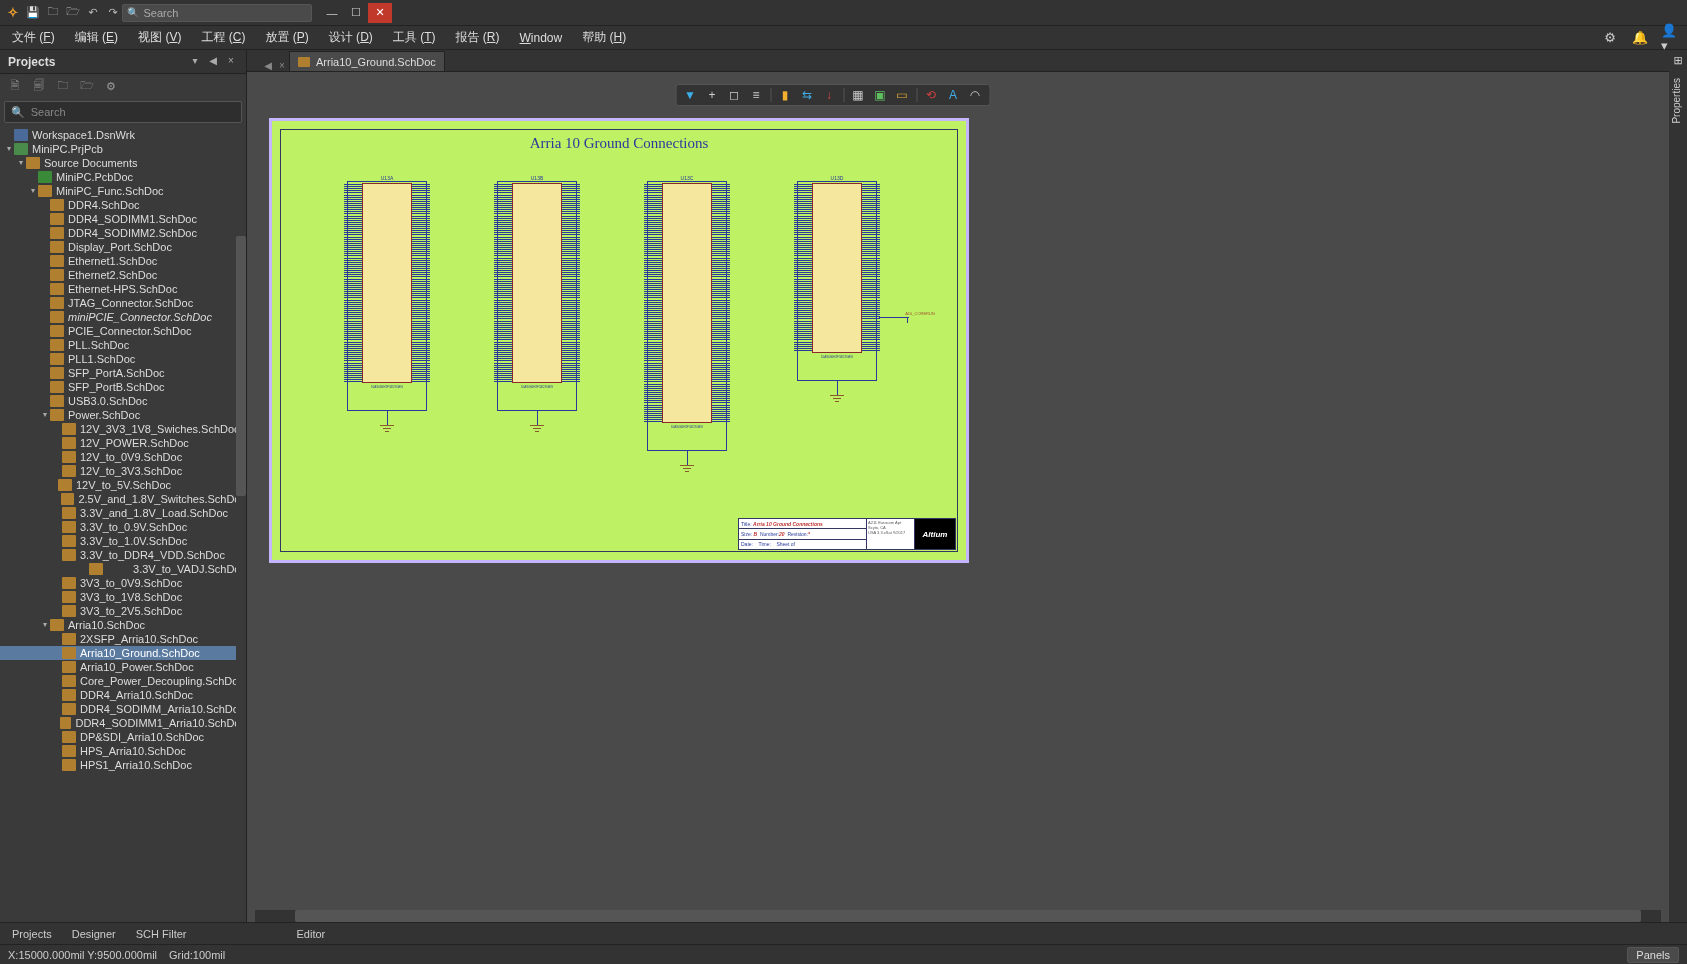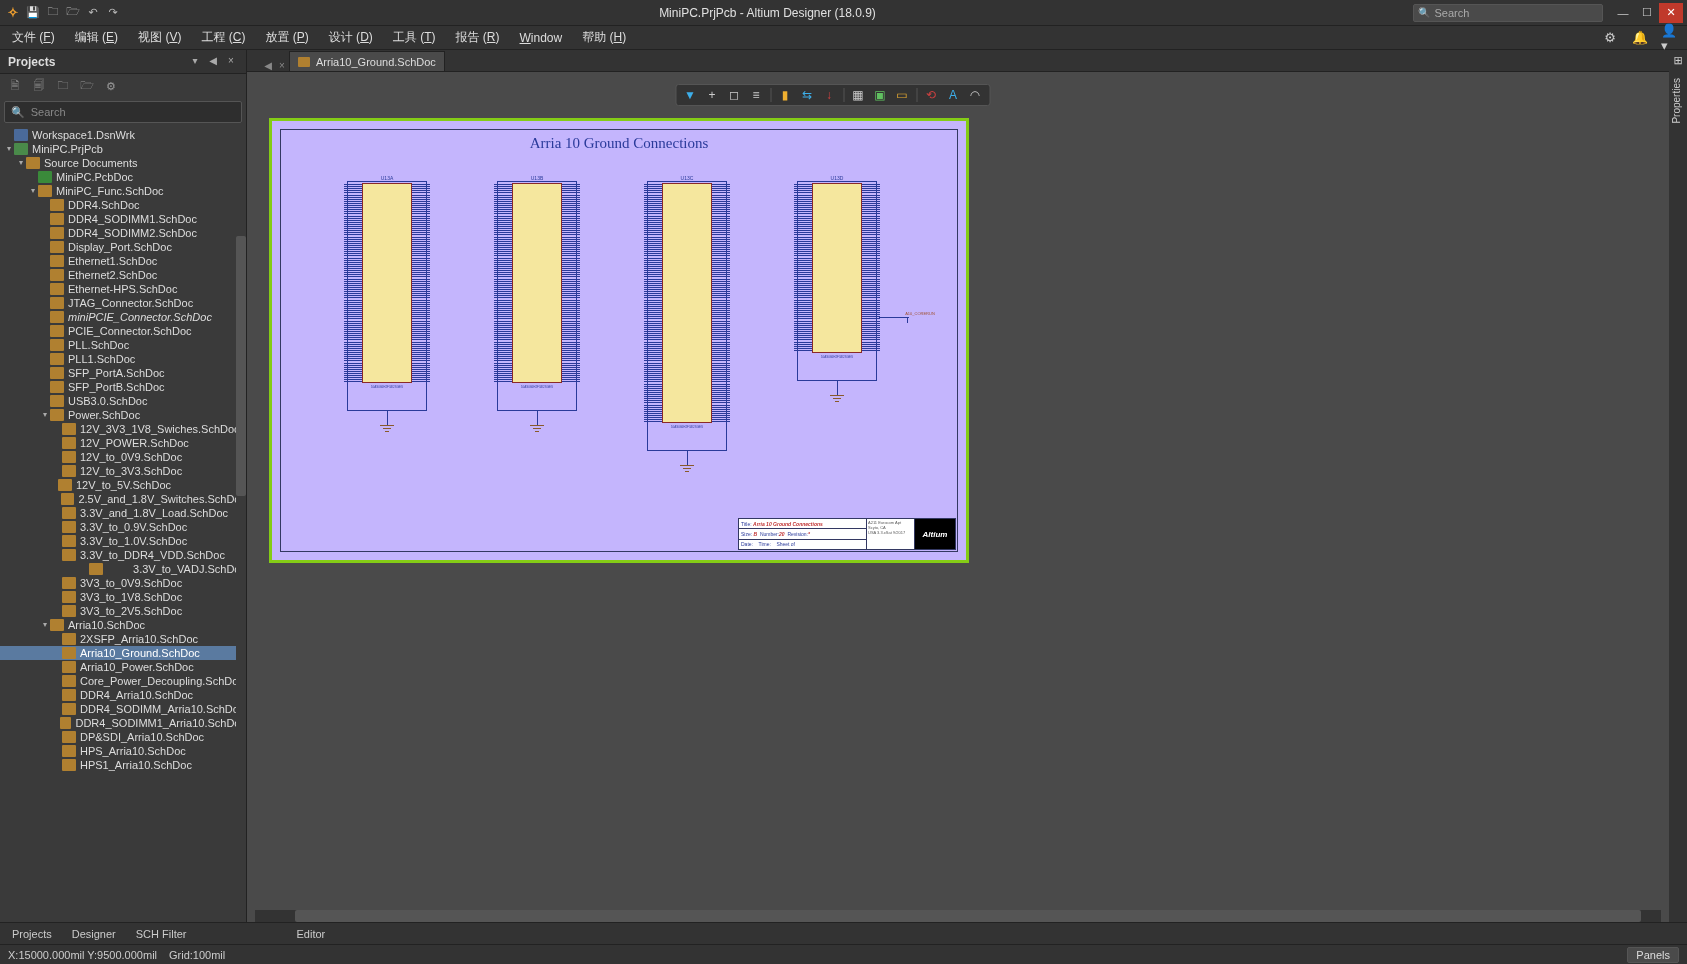--- a/index.html
+++ b/index.html
@@ -65,21 +65,21 @@
 .canvas { position:absolute; left:8px; top:8px; width:1155px; height:735px; background:#4a4a4a; }
 
 
 .view-toolbar { position:absolute; left:50%; top:4px; transform:translateX(-50%); height:22px; background:#333; border:1px solid #555; border-radius:3px; display:flex; align-items:center; padding:0 4px; gap:2px;}
 .vt-icon { width:20px; height:18px; display:flex; align-items:center; justify-content:center; color:#ccc; font-size:12px;}
 .vt-icon.hl { color:#f0b030; }
 .vt-icon.red { color:#d04040; }
 .vt-icon.grn { color:#60c060; }
 .vt-icon.blu { color:#3daee9; }
 .vt-sep { width:1px; height:14px; background:#555; margin:0 2px;}
-.sheet { position:absolute; left:14px; top:38px; width:700px; height:445px; background:#c4b5fd; border:3px solid #84cc16;}
+.sheet { position:absolute; left:14px; top:38px; width:700px; height:445px; background:#bef264; border:3px solid #c4b5fd;}
 .sheet-inner-border { position:absolute; left:8px; top:8px; right:8px; bottom:8px; border:1px solid #333862; }
 .sheet-title { position:absolute; width:100%; top:14px; text-align:center; font-family:"Times New Roman",serif; font-size:15px; color:#2a3a9a; }
 
 
 .title-block { position:absolute; right:10px; bottom:10px; width:218px; height:32px; border:1px solid #333862; background:#fff; display:flex;}
 .title-block .tb-left { flex:1; border-right:1px solid #333862; display:flex; flex-direction:column;}
 .title-block .tb-left .tb-row { flex:1; border-bottom:1px solid #333862; font-size:5px; color:#2a3a9a; padding:0 2px; display:flex; align-items:center;}
 .title-block .tb-left .tb-row:last-child { border-bottom:none; }
 .title-block .tb-left .tb-row .red { color:#c03030; font-style:italic; font-weight:bold;}
 .title-block .tb-logo { width:40px; background:#000; color:#fff; display:flex; align-items:center; justify-content:center; font-weight:bold; font-style:italic; font-size:8px; }
@@ -119,21 +119,20 @@
 
 <div class="titlebar">
   <div class="left-icons">
     <div class="tb-icon logo">✧</div>
     <div class="tb-icon">💾</div>
     <div class="tb-icon">🗀</div>
     <div class="tb-icon">🗁</div>
     <div class="tb-icon">↶</div>
     <div class="tb-icon">↷</div>
   </div>
-  <div class="title-center">MiniPC.PrjPcb - Altium Designer (18.0.9)</div>
   <div class="search-box">
     <span class="mag">🔍</span>
     <span class="stext">Search</span>
   </div>
   <div class="win-btn">—</div>
   <div class="win-btn">☐</div>
   <div class="win-btn close">✕</div>
 </div>
 
 <div class="menubar">

